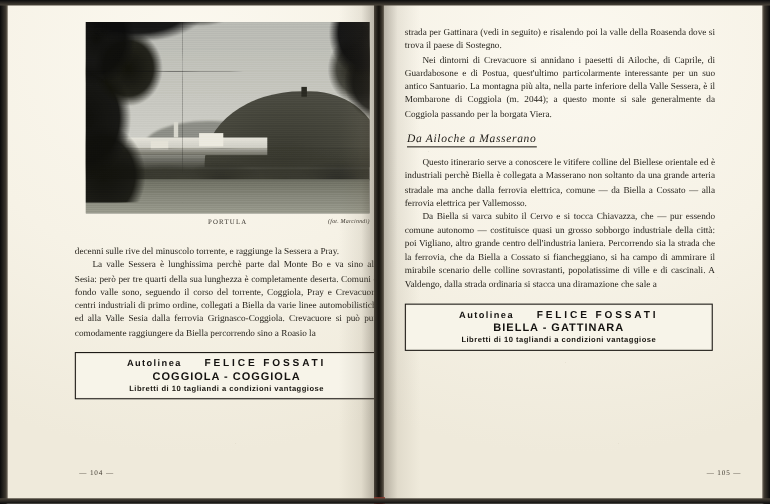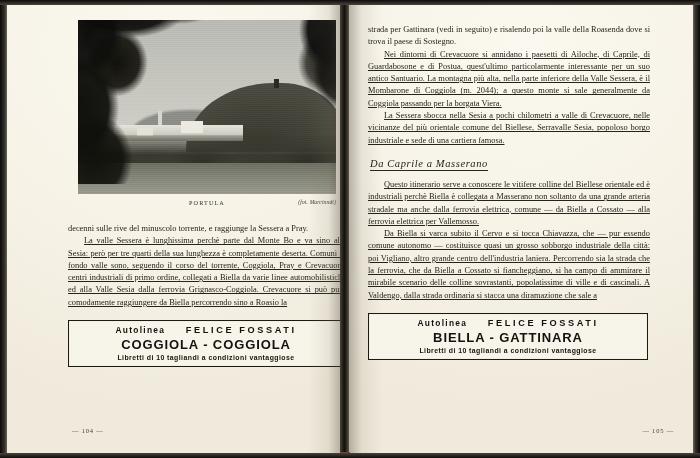--- a/index.html
+++ b/index.html
@@ -220,21 +220,21 @@
   .body-text {
     margin-top: 12px;
     font-family: "Liberation Serif", serif;
     font-size: 8.4px;
     line-height: 12.3px;
     text-align: justify;
     color: #26231d;
     -webkit-font-smoothing: none;
   }
   .body-text p { margin: 0; }
-  .body-text p.indent { text-indent: 16px; text-decoration: underline; }
+  .body-text p.indent { text-indent: 16px; }
 
   .col.right .body-text { margin-top: 0; }
 
   
   #right-top { padding-top: 24px; }
 
   
   .section-head {
     margin: 11px 0 8px 2px;
     font-family: "Liberation Serif", serif;
@@ -263,21 +263,21 @@
     font-size: 9.2px;
     font-weight: bold;
     letter-spacing: 2.6px;
     color: #141210;
     white-space: nowrap;
   }
   .ad-line1 .sm { letter-spacing: 1.3px; font-size: 8.4px; }
   .ad-line2 {
     margin-top: 2px;
     font-family: "Liberation Sans", sans-serif;
-    font-size: 13px;
+    font-size: 10px;
     font-weight: bold;
     letter-spacing: 0.9px;
     color: #141210;
   }
   .ad-line3 {
     margin-top: 2px;
     font-family: "Liberation Sans", sans-serif;
     font-size: 6.9px;
     font-weight: bold;
     letter-spacing: 0.45px;
@@ -365,25 +365,24 @@
   <div class="page right">
     <div id="speckle"></div>
 
     <div class="col right">
 
       <div id="right-top"></div>
 
       <div class="body-text">
         <p>strada per Gattinara (vedi in seguito) e risalendo poi la valle della Roasenda dove si trova il paese di Sostegno.</p>
         <p class="indent">Nei dintorni di Crevacuore si annidano i paesetti di Ailoche, di Caprile, di Guardabosone e di Postua, quest'ultimo particolarmente interessante per un suo antico Santuario. La montagna più alta, nella parte inferiore della Valle Sessera, è il Mombarone di Coggiola (m. 2044); a questo monte si sale generalmente da Coggiola passando per la borgata Viera.</p>
-        <p class="indent">La Sessera sbocca nella Sesia a pochi chilometri a valle di Crevacuore, nelle vicinanze del più orientale comune del Biellese, Serravalle Sesia, popoloso borgo industriale e sede di una cartiera famosa.</p>
       </div>
 
       <div>
-        <span class="section-head">Da Caprile a Masserano</span>
+        <span class="section-head">Da Ailoche a Masserano</span>
       </div>
 
       <div class="body-text">
         <p class="indent">Questo itinerario serve a conoscere le vitifere colline del Biellese orientale ed è industriali perchè Biella è collegata a Masserano non soltanto da una grande arteria stradale ma anche dalla ferrovia elettrica, comune — da Biella a Cossato — alla ferrovia elettrica per Vallemosso.</p>
         <p class="indent">Da Biella si varca subito il Cervo e si tocca Chiavazza, che — pur essendo comune autonomo — costituisce quasi un grosso sobborgo industriale della città: poi Vigliano, altro grande centro dell'industria laniera. Percorrendo sia la strada che la ferrovia, che da Biella a Cossato si fiancheggiano, si ha campo di ammirare il mirabile scenario delle colline sovrastanti, popolatissime di ville e di cascinali. A Valdengo, dalla strada ordinaria si stacca una diramazione che sale a</p>
       </div>
 
       <div class="ad-box right-ad">
         <div class="ad-line1">
           <span class="sm">Autolinea</span>

